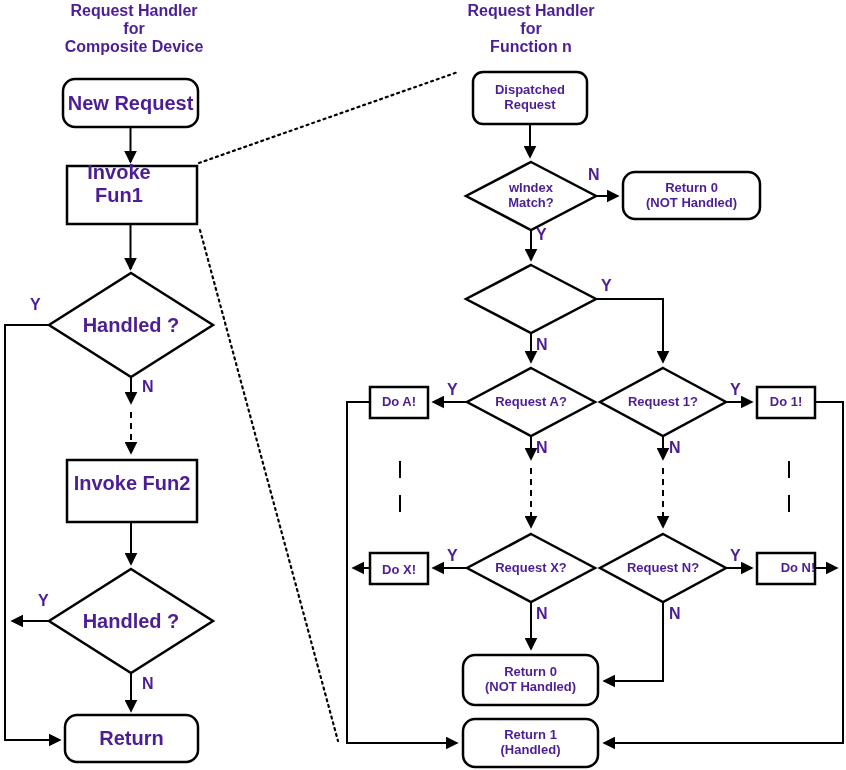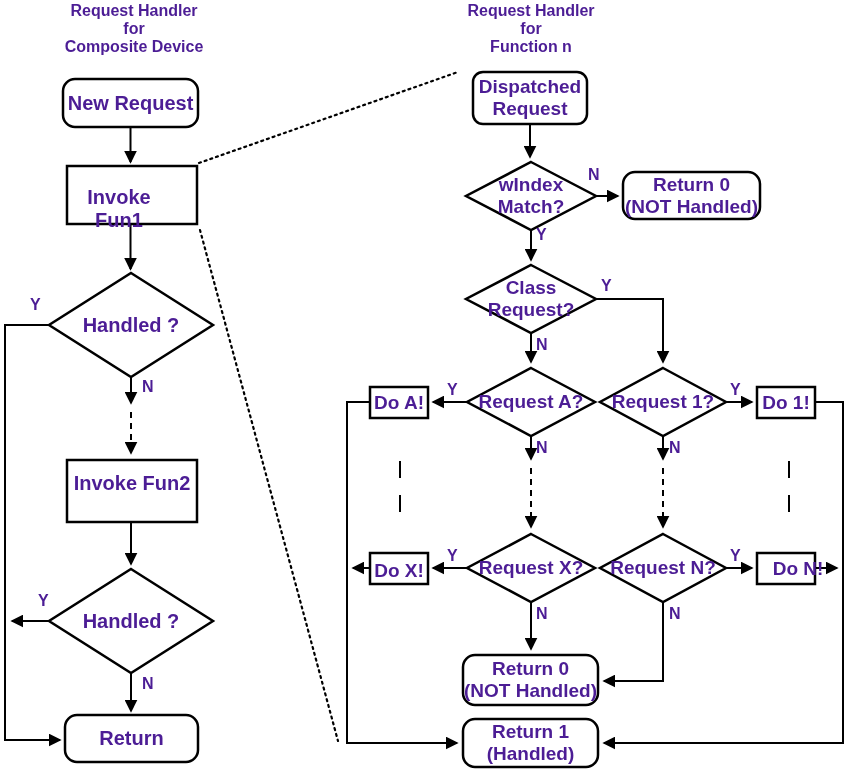--- a/index.html
+++ b/index.html
@@ -25,21 +25,21 @@
     position: absolute;
     display: flex;
     align-items: center;
     justify-content: center;
     text-align: center;
     white-space: pre-line;
     font-weight: 600;
     line-height: 1.14;
   }
   .lf { font-size: 20px; }   
-  .rf { font-size: 19px; }   
+  .rf { font-size: 13px; }   
   .branch {
     position: absolute;
     font-size: 16px;
     font-weight: 600;
     line-height: 1;
   }
 </style>
 </head>
 <body>
 
@@ -125,34 +125,32 @@
   </svg>
 
   <div class="title" style="left:34px; top:2px; width:200px;">Request Handler
 for
 Composite Device</div>
   <div class="title" style="left:431px; top:2px; width:200px;">Request Handler
 for
 Function n</div>
 
   <div class="node-label lf" style="left:63px; top:79px; width:135px; height:48px;">New Request</div>
-  <div class="node-label lf" style="left:67px; top:180px; width:104px; height:58px;">Invoke Fun1</div>
+  <div class="node-label lf" style="left:67px; top:155px; width:104px; height:58px;">Invoke Fun1</div>
   <div class="node-label lf" style="left:49px; top:273px; width:164px; height:104px;">Handled ?</div>
   <div class="node-label lf" style="left:67px; top:460px; width:130px; height:46px;">Invoke Fun2</div>
   <div class="node-label lf" style="left:49px; top:569px; width:164px; height:104px;">Handled ?</div>
   <div class="node-label lf" style="left:65px; top:715px; width:133px; height:47px;">Return</div>
 
   <div class="node-label rf" style="left:473px; top:72px; width:114px; height:52px;">Dispatched
 Request</div>
   <div class="node-label rf" style="left:466px; top:162px; width:130px; height:68px;">wIndex
 Match?</div>
   <div class="node-label rf" style="left:623px; top:172px; width:137px; height:47px;">Return 0
 (NOT Handled)</div>
-  <div class="node-label rf" style="left:466px; top:265px; width:130px; height:68px;">Class
-Request?</div>
   <div class="node-label rf" style="left:467px; top:368px; width:128px; height:68px;">Request A?</div>
   <div class="node-label rf" style="left:600px; top:368px; width:126px; height:68px;">Request 1?</div>
   <div class="node-label rf" style="left:370px; top:387px; width:58px; height:31px;">Do A!</div>
   <div class="node-label rf" style="left:757px; top:387px; width:58px; height:31px;">Do 1!</div>
   <div class="node-label rf" style="left:467px; top:534px; width:128px; height:68px;">Request X?</div>
   <div class="node-label rf" style="left:600px; top:534px; width:126px; height:68px;">Request N?</div>
   <div class="node-label rf" style="left:370px; top:553px; width:58px; height:35px;">Do X!</div>
   <div class="node-label rf" style="left:757px; top:553px; width:82px; height:31px;">Do N!</div>
   <div class="node-label rf" style="left:463px; top:655px; width:135px; height:50px;">Return 0
 (NOT Handled)</div>

